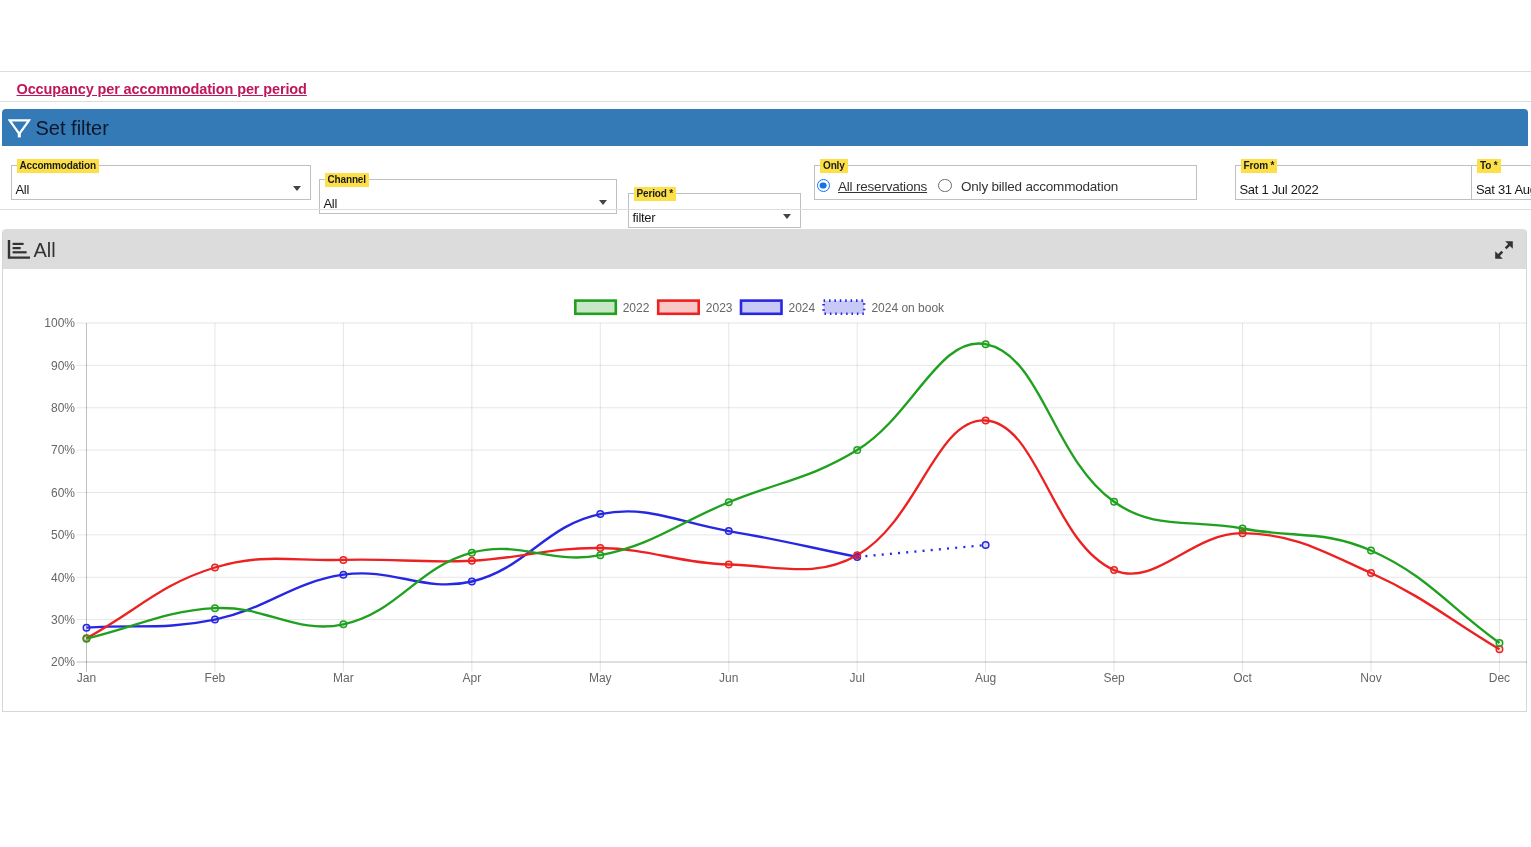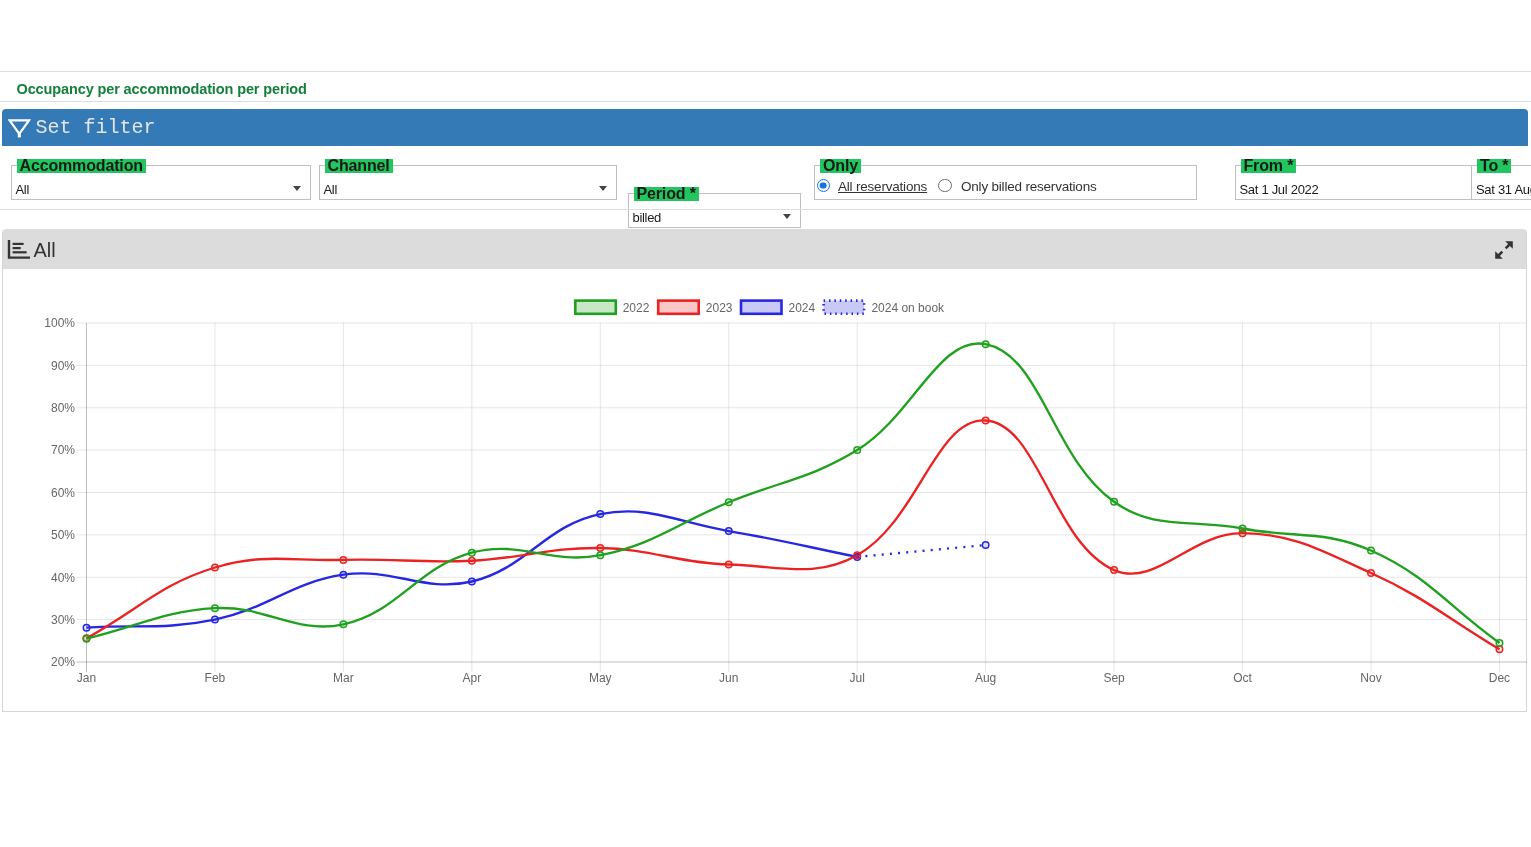--- a/index.html
+++ b/index.html
@@ -1,25 +1,25 @@
 <!DOCTYPE html>
 <html><head>
 <meta charset="utf-8">
 <style>
 * { margin:0; padding:0; box-sizing:border-box; }
 html,body { width:1531px; height:847px; overflow:hidden; background:#fff;
   font-family:"Liberation Sans", sans-serif; position:relative; }
 .hline { position:absolute; left:0; width:1531px; height:1px; background:#ddd; }
-.title { position:absolute; left:16.5px; top:81px; font-size:14.5px; letter-spacing:-0.12px; font-weight:bold; color:#15803d; }
+.title { position:absolute; left:16.5px; top:81px; font-size:14.5px; letter-spacing:-0.12px; font-weight:bold; color:#be185d;text-decoration:underline; }
 .bluebar { position:absolute; left:2px; top:109px; width:1526px; height:37px; background:#337ab7;
   border-radius:4px 4px 0 0; }
-.bluebar .txt { position:absolute; left:33.5px; top:9px; font-size:20px; line-height:20px; color:#e5e5e5;font-family:Liberation Mono, monospace; }
+.bluebar .txt { position:absolute; left:33.5px; top:9px; font-size:20px; line-height:20px; color:#0f172a; }
 .fs { position:absolute; height:34.8px; border:1px solid #c0c0c0; background:#fff; }
-.fs-lab { position:absolute; left:5px; top:-7px; padding:0 3px; background:#22c55e;
-  font-size:16px; letter-spacing:-0.15px; font-weight:bold; color:#1a1a1a; line-height:14px; white-space:nowrap; }
+.fs-lab { position:absolute; left:5px; top:-7px; padding:0 3px; background:#fde047;
+  font-size:10px; letter-spacing:-0.15px; font-weight:bold; color:#1a1a1a; line-height:14px; white-space:nowrap; }
 .fs-val { position:absolute; left:4px; top:16.5px; font-size:13px; letter-spacing:-0.3px; color:#1a1a1a; line-height:14px; white-space:nowrap; }
 .caret { position:absolute; right:9px; top:19.5px; width:0; height:0;
   border-left:4.5px solid transparent; border-right:4.5px solid transparent; border-top:5.5px solid #444; }
 .show-row { position:absolute; left:0; top:0; width:100%; height:100%; }
 .radio { position:absolute; left:1.5px; top:12.8px; width:13.5px; height:13.5px; border-radius:50%;
   border:1.8px solid #1273eb; }
 .radio.un { border:1.8px solid #6b6b6b; }
 .radio-dot { position:absolute; left:50%; top:50%; width:6.8px; height:6.8px; border-radius:50%; background:#1273eb; transform:translate(-50%,-50%); }
 .rlab { position:absolute; top:12.5px; font-size:13.5px; letter-spacing:-0.2px; color:#333; white-space:nowrap; }
 .panel { position:absolute; left:2px; top:229px; width:1525px; height:483px;
@@ -38,39 +38,39 @@
       <path d="M1.6 1.4 H21 L11.3 14.9 Z" fill="none" stroke="#fff" stroke-width="2.2" stroke-linejoin="miter"></path>
       <path d="M11.3 13 V18.4" stroke="#fff" stroke-width="3"></path>
     </svg>
     <span class="txt">Set filter</span>
   </div>
 <div class="fs" style="left:10.5px;top:165px;width:300px;">
     <span class="fs-lab">Accommodation</span>
     <div class="fs-val">All</div>
     <div class="caret"></div>
   </div>
-<div class="fs" style="left:318.5px;top:165px;width:298px;">
+<div class="fs" style="left:318.5px;top:179px;width:298px;">
     <span class="fs-lab">Channel</span>
     <div class="fs-val">All</div>
     <div class="caret"></div>
   </div>
 <div class="fs" style="left:627.5px;top:165px;width:173px;margin-top:28px;">
     <span class="fs-lab">Period *</span>
-    <div class="fs-val">billed</div>
+    <div class="fs-val">filter</div>
     <div class="caret"></div>
   </div>
 <div class="fs" style="left:814px;top:165px;width:383px;">
     <span class="fs-lab">Only</span>
     <div class="show-row">
       <span class="radio sel">
         <span class="radio-dot"></span>
       </span>
       <span class="rlab" style="left:23px;text-decoration:underline;">All reservations</span>
       <span class="radio un" style="left:123px;"></span>
-      <span class="rlab" style="left:146px;">Only billed reservations</span>
+      <span class="rlab" style="left:146px;">Only billed accommodation</span>
     </div>
   </div>
 <div class="fs" style="left:1202.5px;top:165px;width:264px;margin-left:32px;">
     <span class="fs-lab">From *</span>
     <div class="fs-val">Sat 1 Jul 2022</div>
   </div>
 <div class="fs" style="left:1471px;top:165px;width:264px;">
     <span class="fs-lab">To *</span>
     <div class="fs-val">Sat 31 Aug 2024</div>
   </div>

